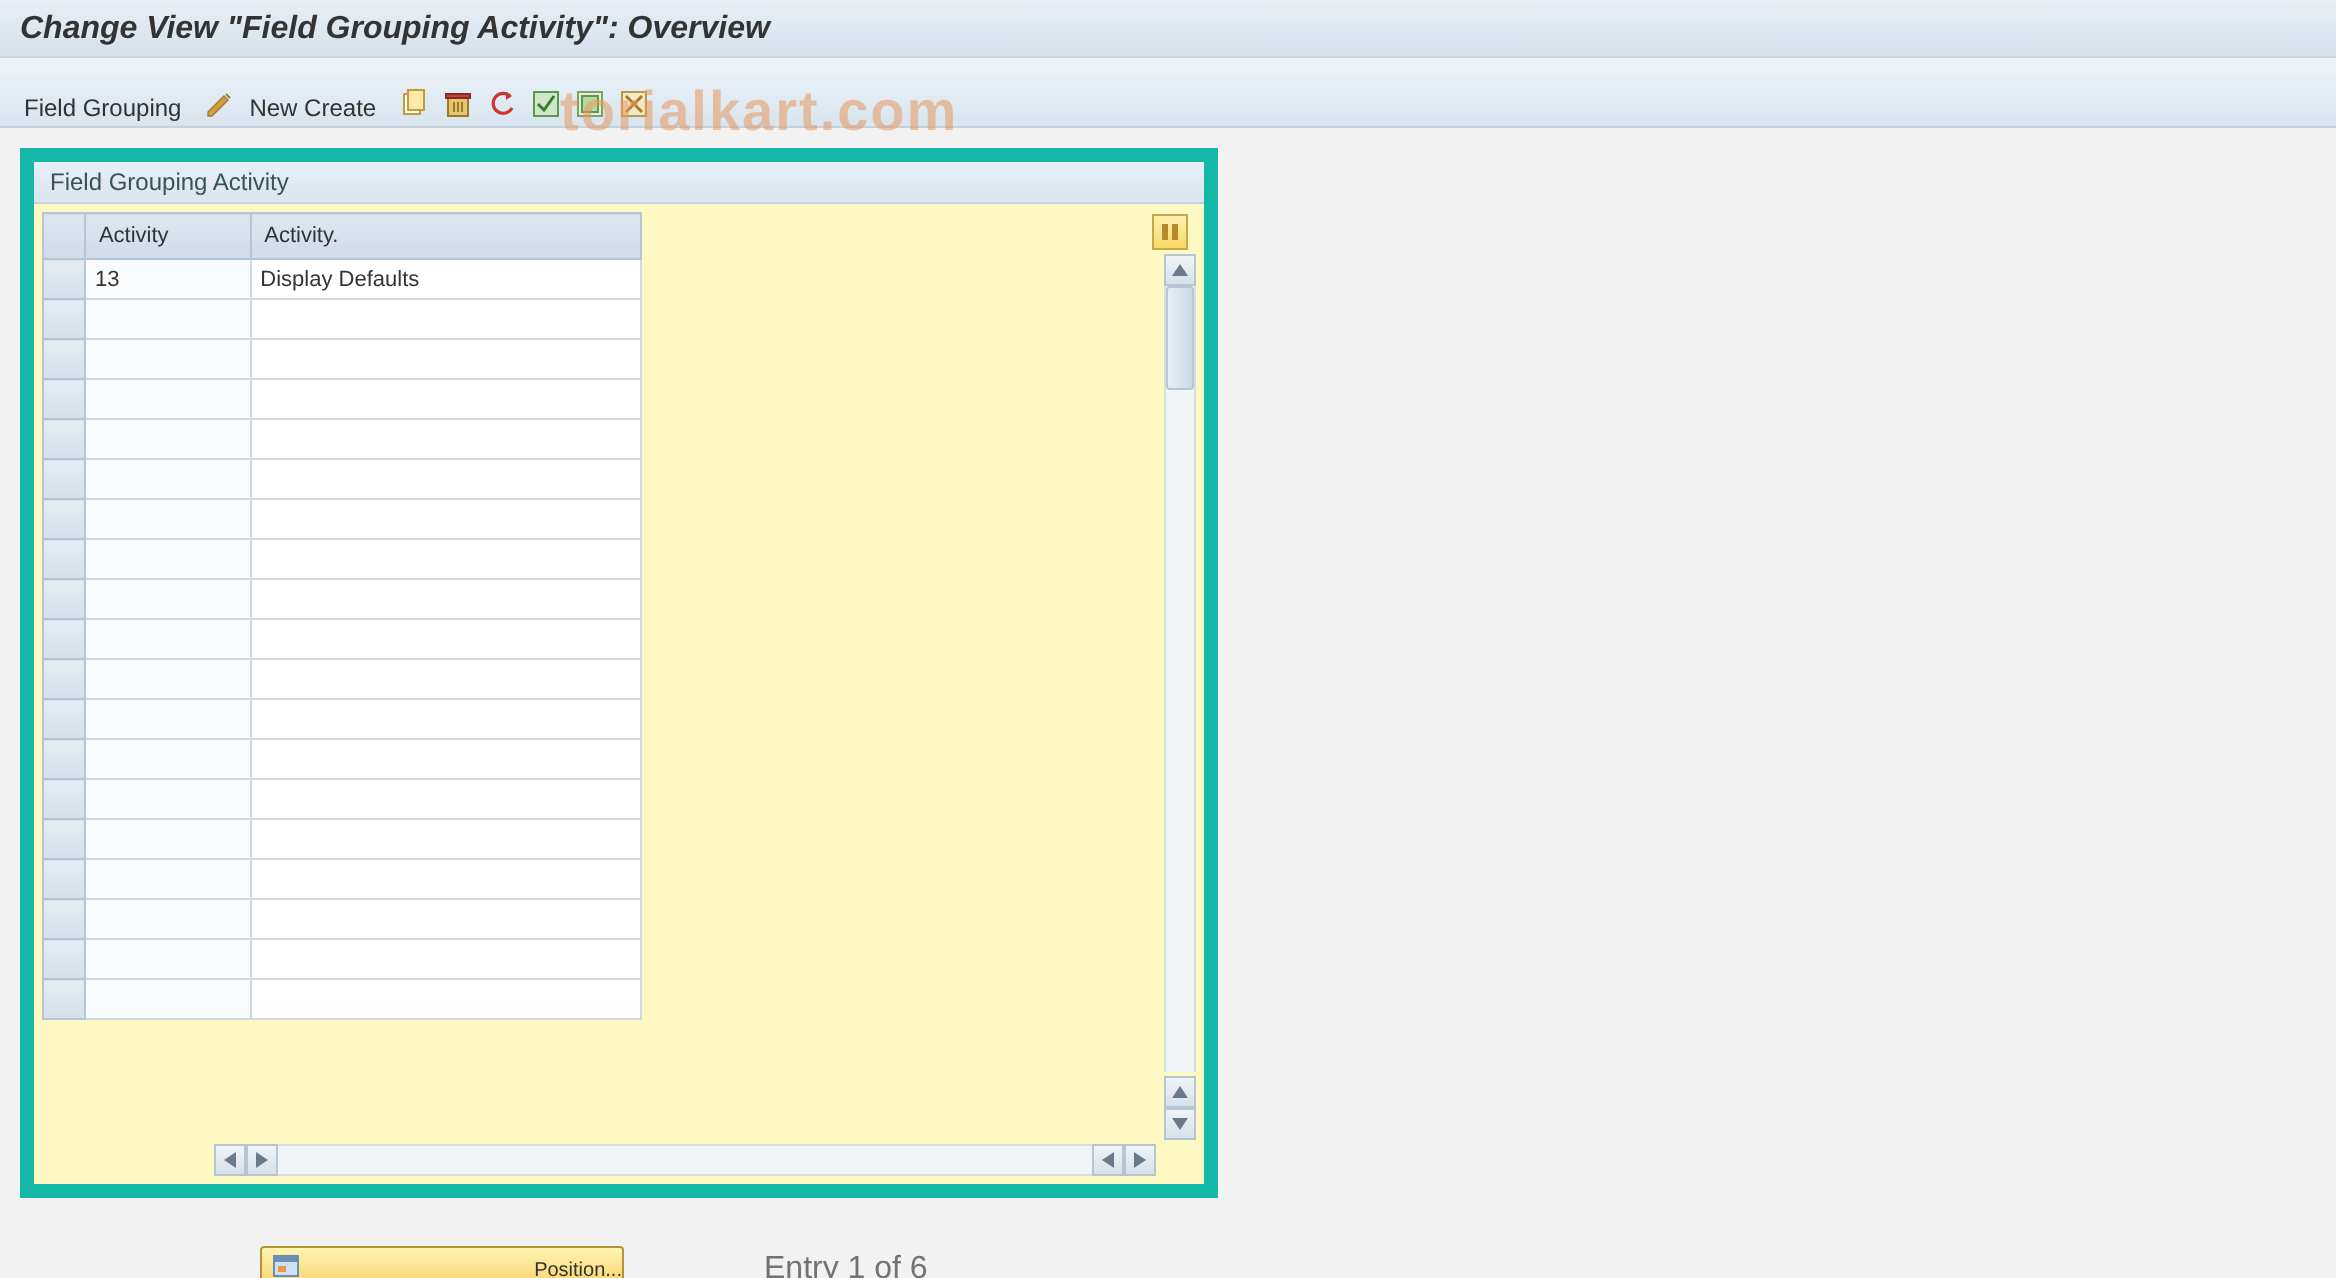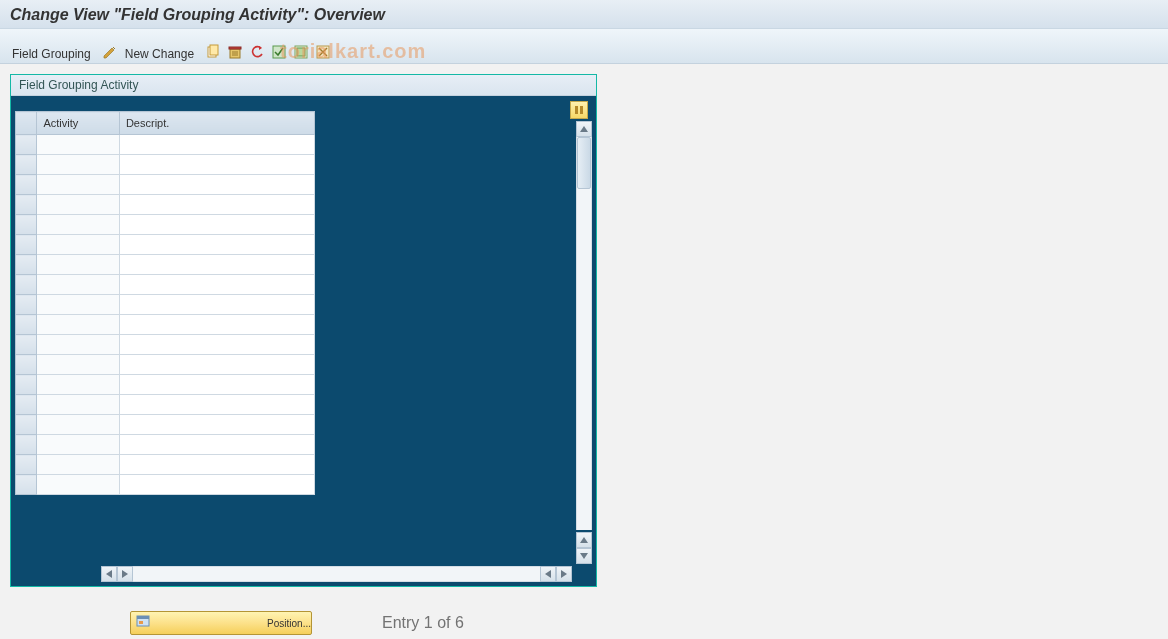--- a/index.html
+++ b/index.html
@@ -44,48 +44,48 @@
   align-items: center;
   justify-content: center;
   cursor: pointer;
 }
 .tb-icon svg { width:16px; height:16px; }
 
 .watermark {
   position: absolute;
   top: 40px;
   left: 280px;
-  font-size: 20px;
+  font-size: 28px;
   letter-spacing: 1px;
   color: #e8995f;
   opacity: 0.55;
   pointer-events: none;
   font-weight: 600;
 }
 
 .content { padding: 10px; position: relative; }
 
 .panel {
   width: 585px;
   height: 511px;
-  border: 1px solid #14b8a6;
-  background: #0c4a6e;
+  border: 7px solid #14b8a6;
+  background: #fef9c3;
   position: relative;
 }
 .panel-header {
   background: linear-gradient(to bottom, #e7eef6, #dae5ef);
   border-bottom: 1px solid #c4d2de;
   padding: 3px 8px;
   font-size: 12px;
   color: #355;
 }
 
 .table-wrap {
   position: relative;
-  margin: 15px 4px 0 4px;
+  margin: 4px 4px 0 4px;
 }
 
 table.grid {
   border-collapse: collapse;
   width: 300px;
 }
 table.grid th {
   background: linear-gradient(to bottom, #dde7f0, #cedce8);
   border: 1px solid #b5c5d4;
   text-align: left;
@@ -216,21 +216,21 @@
 <div class="title-divider"></div>
 
 <div class="toolbar">
   <span class="tb-text">Field Grouping</span>
   <span class="tb-icon" title="Change">
     <svg viewBox="0 0 16 16">
         <path d="M2 12 L10 4 L12 6 L4 14 L2 14 Z" fill="#d4a23b" stroke="#9b7a2a" stroke-width="0.7"></path>
         <path d="M11 3 L13 5" stroke="#9b7a2a" stroke-width="1"></path>
       </svg>
   </span>
-  <span class="tb-text">New Change</span>
+  <span class="tb-text">New Create</span>
   <span class="tb-icon" title="Copy As">
     <svg viewBox="0 0 16 16">
         <rect x="3" y="3" width="8" height="10" fill="#fff" stroke="#c49a3a"></rect>
         <rect x="5" y="1" width="8" height="10" fill="#ffe9a8" stroke="#c49a3a"></rect>
       </svg>
   </span>
   <span class="tb-icon" title="Delete">
     <svg viewBox="0 0 16 16">
         <rect x="3" y="5" width="10" height="9" fill="#e6c66a" stroke="#9a7a2a"></rect>
         <rect x="2" y="3" width="12" height="2" fill="#c5423d" stroke="#8a2a26"></rect>
@@ -278,24 +278,29 @@
           <rect x="6" y="1" width="3" height="8" fill="#b58a2a"></rect>
         </svg>
     </div>
 
     <div class="table-wrap">
       <table class="grid">
         <thead>
           <tr>
             <th class="rowhandle"></th>
             <th style="width:76px">Activity</th>
-            <th style="width:208px">Descript.</th>
+            <th style="width:208px">Activity.</th>
           </tr>
         </thead>
         <tbody id="table-body">
+            <tr>
+              <td class="rowhandle"></td>
+              <td class="act-cell">13</td>
+              <td class="desc-cell">Display Defaults</td>
+            </tr>
             <tr>
               <td class="rowhandle"></td>
               <td class="act-cell"></td>
               <td class="desc-cell"></td>
             </tr>
             <tr>
               <td class="rowhandle"></td>
               <td class="act-cell"></td>
               <td class="desc-cell"></td>
             </tr>

